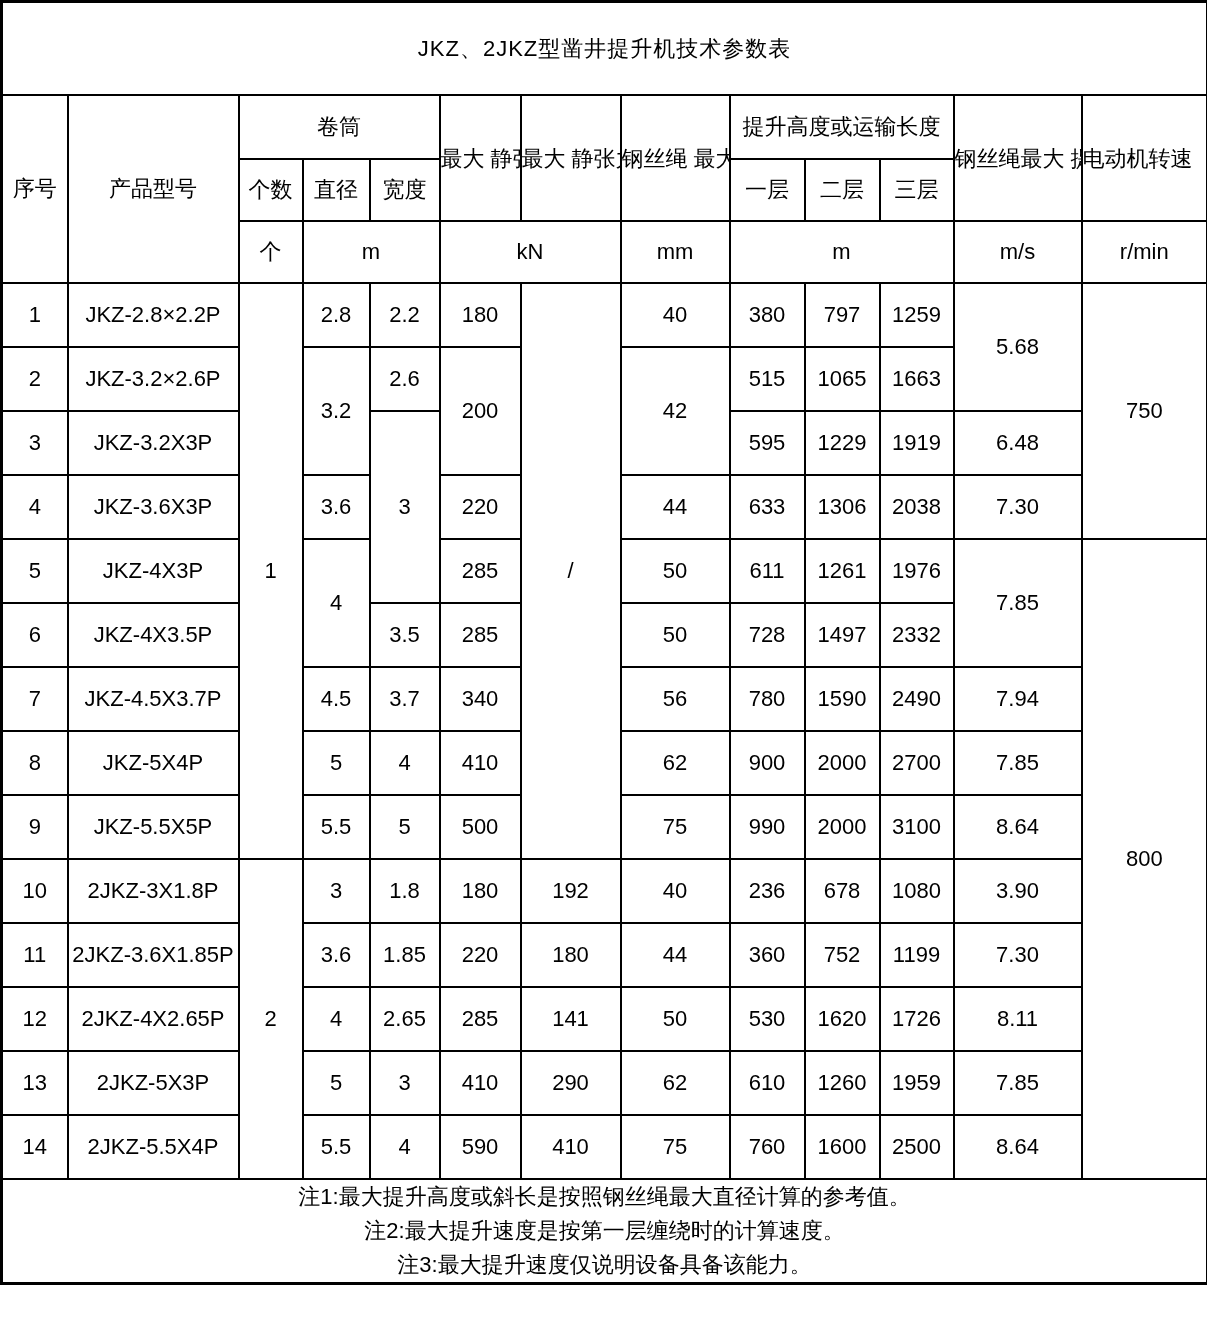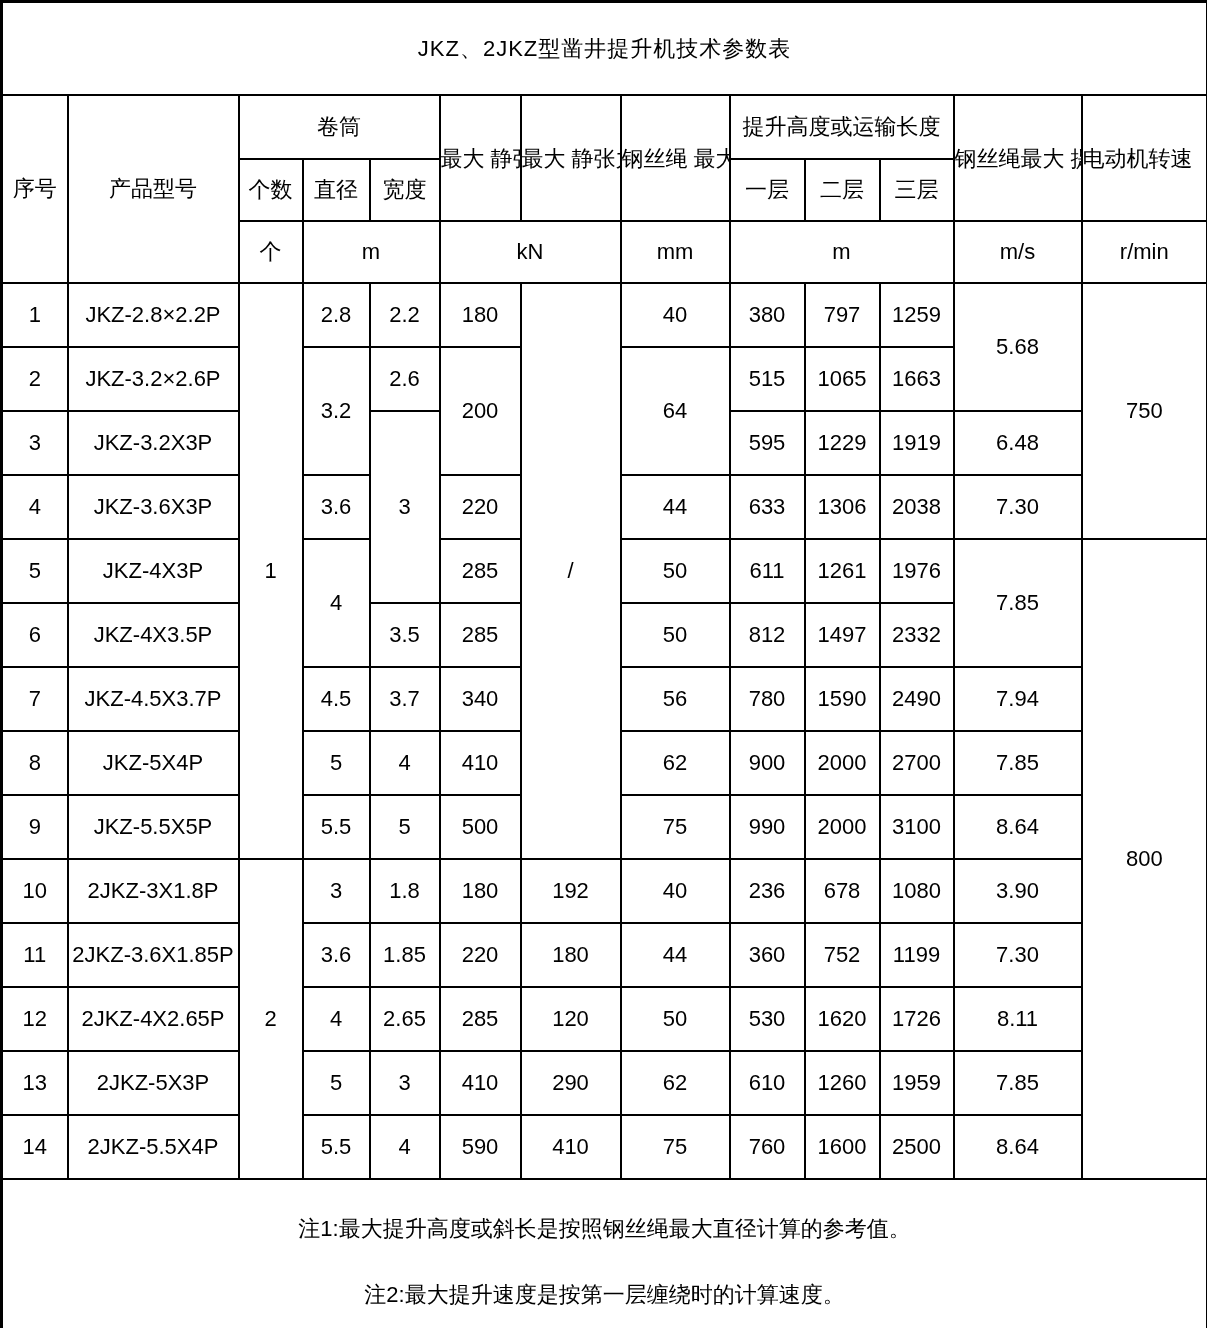--- a/index.html
+++ b/index.html
@@ -45,21 +45,20 @@
   td.notes-cell {
     height: 102px;
     text-align: left;
     vertical-align: middle;
     white-space: normal;
     font-size: 21px;
     padding: 2px 5px;
   }
   td.notes-cell .note-line {
     line-height: 34px;
-    margin-top: 32px;
   }
 </style>
 </head>
 <body>
 
 <table class="param-table">
   <colgroup>
     <col style="width:66px">
       <col style="width:171px">
       <col style="width:64px">
@@ -132,21 +131,21 @@
         <td>1259</td>
         <td rowspan="2">5.68</td>
         <td rowspan="4">750</td>
       </tr>
       <tr class="data-row">
         <td>2</td>
         <td>JKZ-3.2×2.6P</td>
         <td rowspan="2">3.2</td>
         <td>2.6</td>
         <td rowspan="2">200</td>
-        <td rowspan="2">64</td>
+        <td rowspan="2">42</td>
         <td>515</td>
         <td>1065</td>
         <td>1663</td>
       </tr>
       <tr class="data-row">
         <td>3</td>
         <td>JKZ-3.2X3P</td>
         <td rowspan="3">3</td>
         <td>595</td>
         <td>1229</td>
@@ -175,21 +174,21 @@
         <td>1976</td>
         <td rowspan="2">7.85</td>
         <td rowspan="10">800</td>
       </tr>
       <tr class="data-row">
         <td>6</td>
         <td>JKZ-4X3.5P</td>
         <td>3.5</td>
         <td>285</td>
         <td>50</td>
-        <td>812</td>
+        <td>728</td>
         <td>1497</td>
         <td>2332</td>
       </tr>
       <tr class="data-row">
         <td>7</td>
         <td>JKZ-4.5X3.7P</td>
         <td>4.5</td>
         <td>3.7</td>
         <td>340</td>
         <td>56</td>
@@ -248,21 +247,21 @@
         <td>752</td>
         <td>1199</td>
         <td>7.30</td>
       </tr>
       <tr class="data-row">
         <td>12</td>
         <td>2JKZ-4X2.65P</td>
         <td>4</td>
         <td>2.65</td>
         <td>285</td>
-        <td>120</td>
+        <td>141</td>
         <td>50</td>
         <td>530</td>
         <td>1620</td>
         <td>1726</td>
         <td>8.11</td>
       </tr>
       <tr class="data-row">
         <td>13</td>
         <td>2JKZ-5X3P</td>
         <td>5</td>

